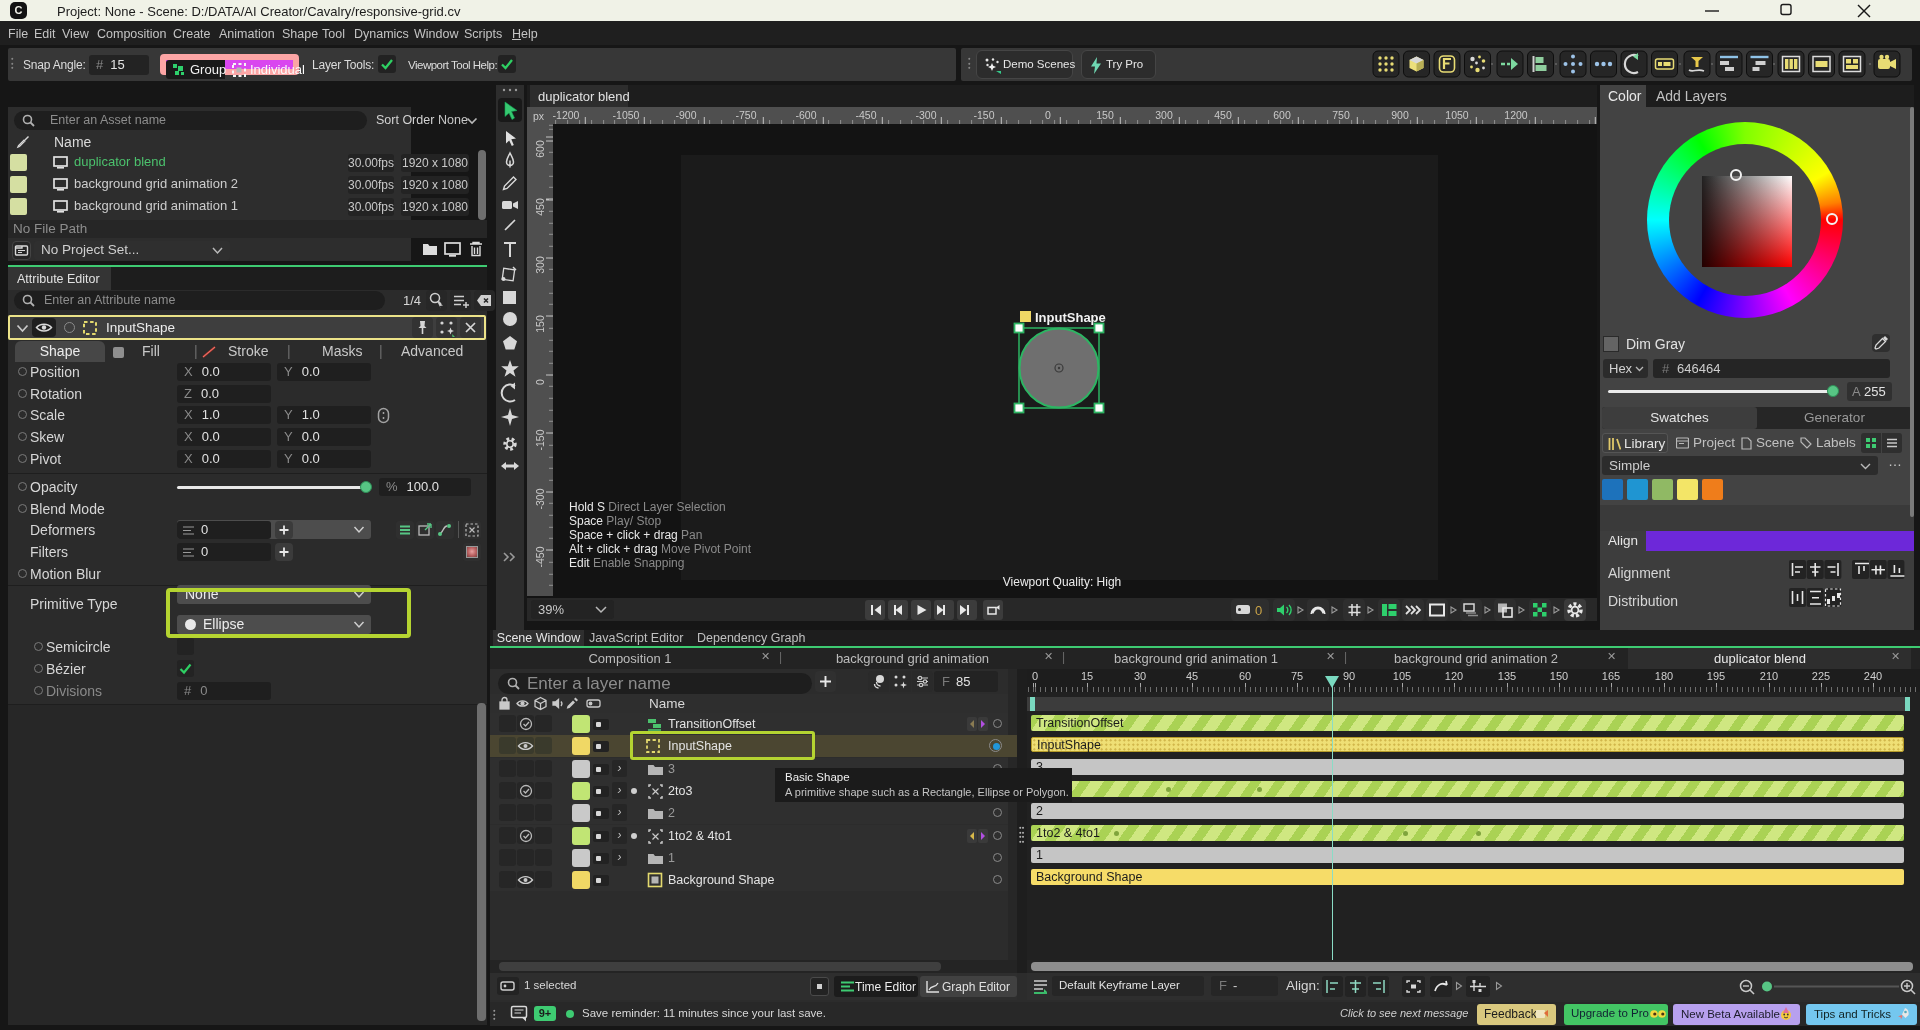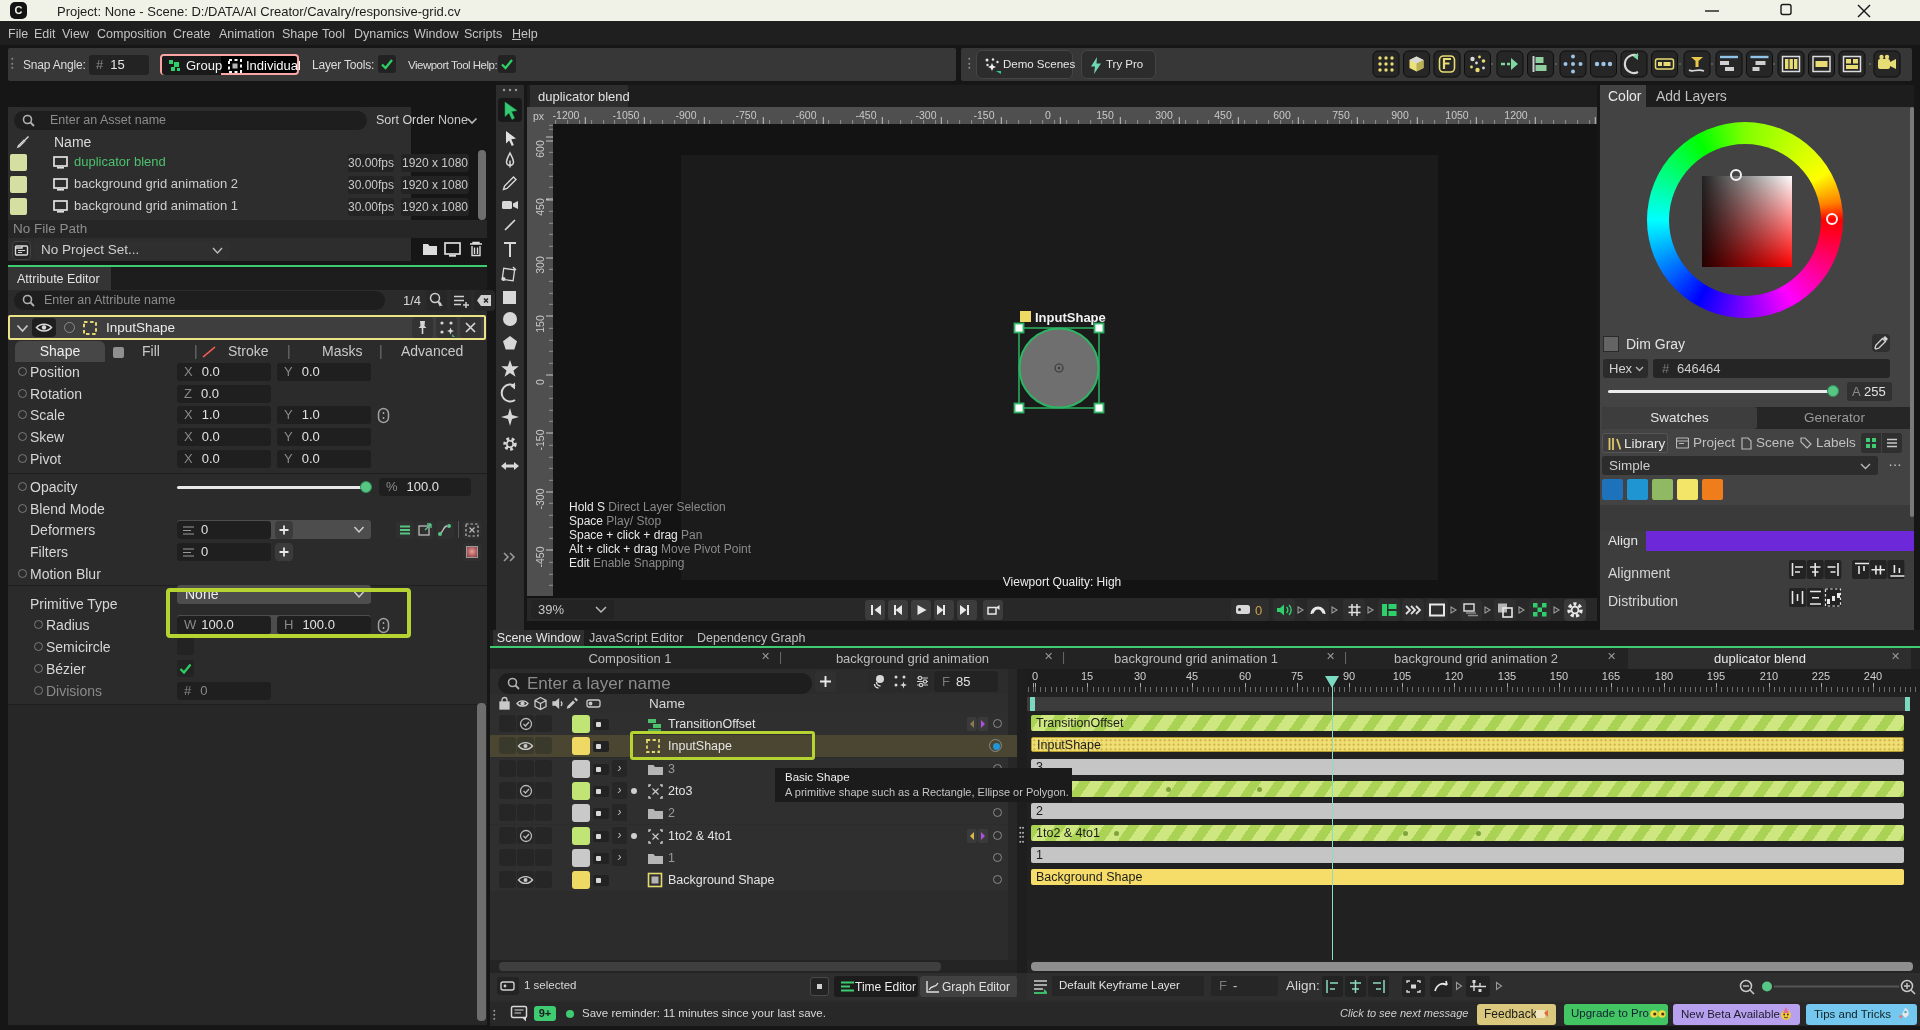--- a/index.html
+++ b/index.html
@@ -90,21 +90,21 @@
     <div class="menuitem" style="left:354px">Dynamics</div>
     <div class="menuitem" style="left:414px">Window</div>
     <div class="menuitem" style="left:464px">Scripts</div>
     <div class="menuitem" style="left:512px"><span style="text-decoration:underline">H</span>elp</div>
   </div>
 
   <div class="abs tbar" id="tbarL">
     <div class="vdots" style="left:3px;top:9px">●<br>●<br>●</div>
     <div class="tlabel" style="left:15px">Snap Angle:</div>
     <div class="inputbox" style="left:81px;top:7px;width:60px;height:20px;line-height:20px"><span class="dim" style="margin-left:7px">#</span><span style="margin-left:7px">15</span></div>
-    <div class="abs" style="left:152px;top:6px;width:139px;height:21px;border:2px solid #fca5a5;border-radius:4px;background:#000000">
+    <div class="abs" style="left:152px;top:6px;width:139px;height:21px;border:6px solid #fca5a5;border-radius:4px;background:#d946ef">
       <div class="abs" style="left:0;top:0;width:59px;height:19px;background:#191919;border-radius:3px 0 0 3px">
         <svg class="abs" style="left:6px;top:3px" width="14" height="14" viewBox="0 0 14 14">
           <rect x="1" y="1" width="4" height="4" fill="#2ed06c"></rect>
             <rect x="6" y="3" width="5" height="5" fill="#2ed06c"></rect>
             <rect x="3" y="8" width="4" height="4" fill="#2ed06c"></rect>
             <rect x="9" y="9" width="3" height="3" fill="#2ed06c"></rect>
         </svg>
         <span style="position:absolute;left:24px;top:2px;font-size:13px;color:#f2f2f2">Group</span>
       </div>
       <svg class="abs" style="left:66px;top:3px" width="14" height="14" viewBox="0 0 14 14">
@@ -539,30 +539,20 @@
         <svg class="abs" style="left:176px;top:6px" width="12" height="8" viewBox="0 0 12 8">
             <path d="M1.5 1 L6 6 L10.5 1" fill="none" stroke="#cfcfcf" stroke-width="1.5"></path>
           </svg></div>
       </div>
     <div class="arow" style="top:328px">
         <span class="alabel">Primitive Type</span>
       <div class="ddown" style="left:169px"><i style="position:absolute;left:8px;top:4px;width:11px;height:11px;background:#e8e8e8;border-radius:50%"></i><span style="margin-left:26px">Ellipse</span>
         <svg class="abs" style="left:176px;top:6px" width="12" height="8" viewBox="0 0 12 8">
             <path d="M1.5 1 L6 6 L10.5 1" fill="none" stroke="#cfcfcf" stroke-width="1.5"></path>
           </svg></div>
-      </div>
-    <div class="arow" style="top:349px">
-        <i class="ring" style="left:26px"></i>
-        <span class="alabel" style="left:38px">Radius</span>
-      <div class="fbox" style="left:169px"><span class="pre">W</span><span class="val" style="margin-left:5px">100.0</span></div>
-      <div class="fbox" style="left:269px"><span class="pre">H</span><span class="val">100.0</span></div>
-      <svg class="abs" style="left:369px;top:3px" width="13" height="17" viewBox="0 0 13 17">
-          <rect x="1.5" y="1.5" width="10" height="14" rx="5" fill="none" stroke="#a2a2a2" stroke-width="1.5"></rect>
-          <path d="M6.5 5 V7 M6.5 10 V12" stroke="#a2a2a2" stroke-width="1.5"></path>
-        </svg>
       </div>
     <div class="arow" style="top:371px">
         <i class="ring" style="left:26px"></i>
         <span class="alabel" style="left:38px">Semicircle</span>
       <div class="abs" style="left:169px;top:2px;width:17px;height:17px;background:#232323;border-radius:3px"></div>
       </div>
     <div class="arow" style="top:393px">
         <i class="ring" style="left:26px"></i>
         <span class="alabel" style="left:38px">Bézier</span>
       <div class="abs" style="left:169px;top:2px;width:17px;height:17px;background:#232323;border-radius:3px"><svg width="17" height="17" viewBox="0 0 17 17">

